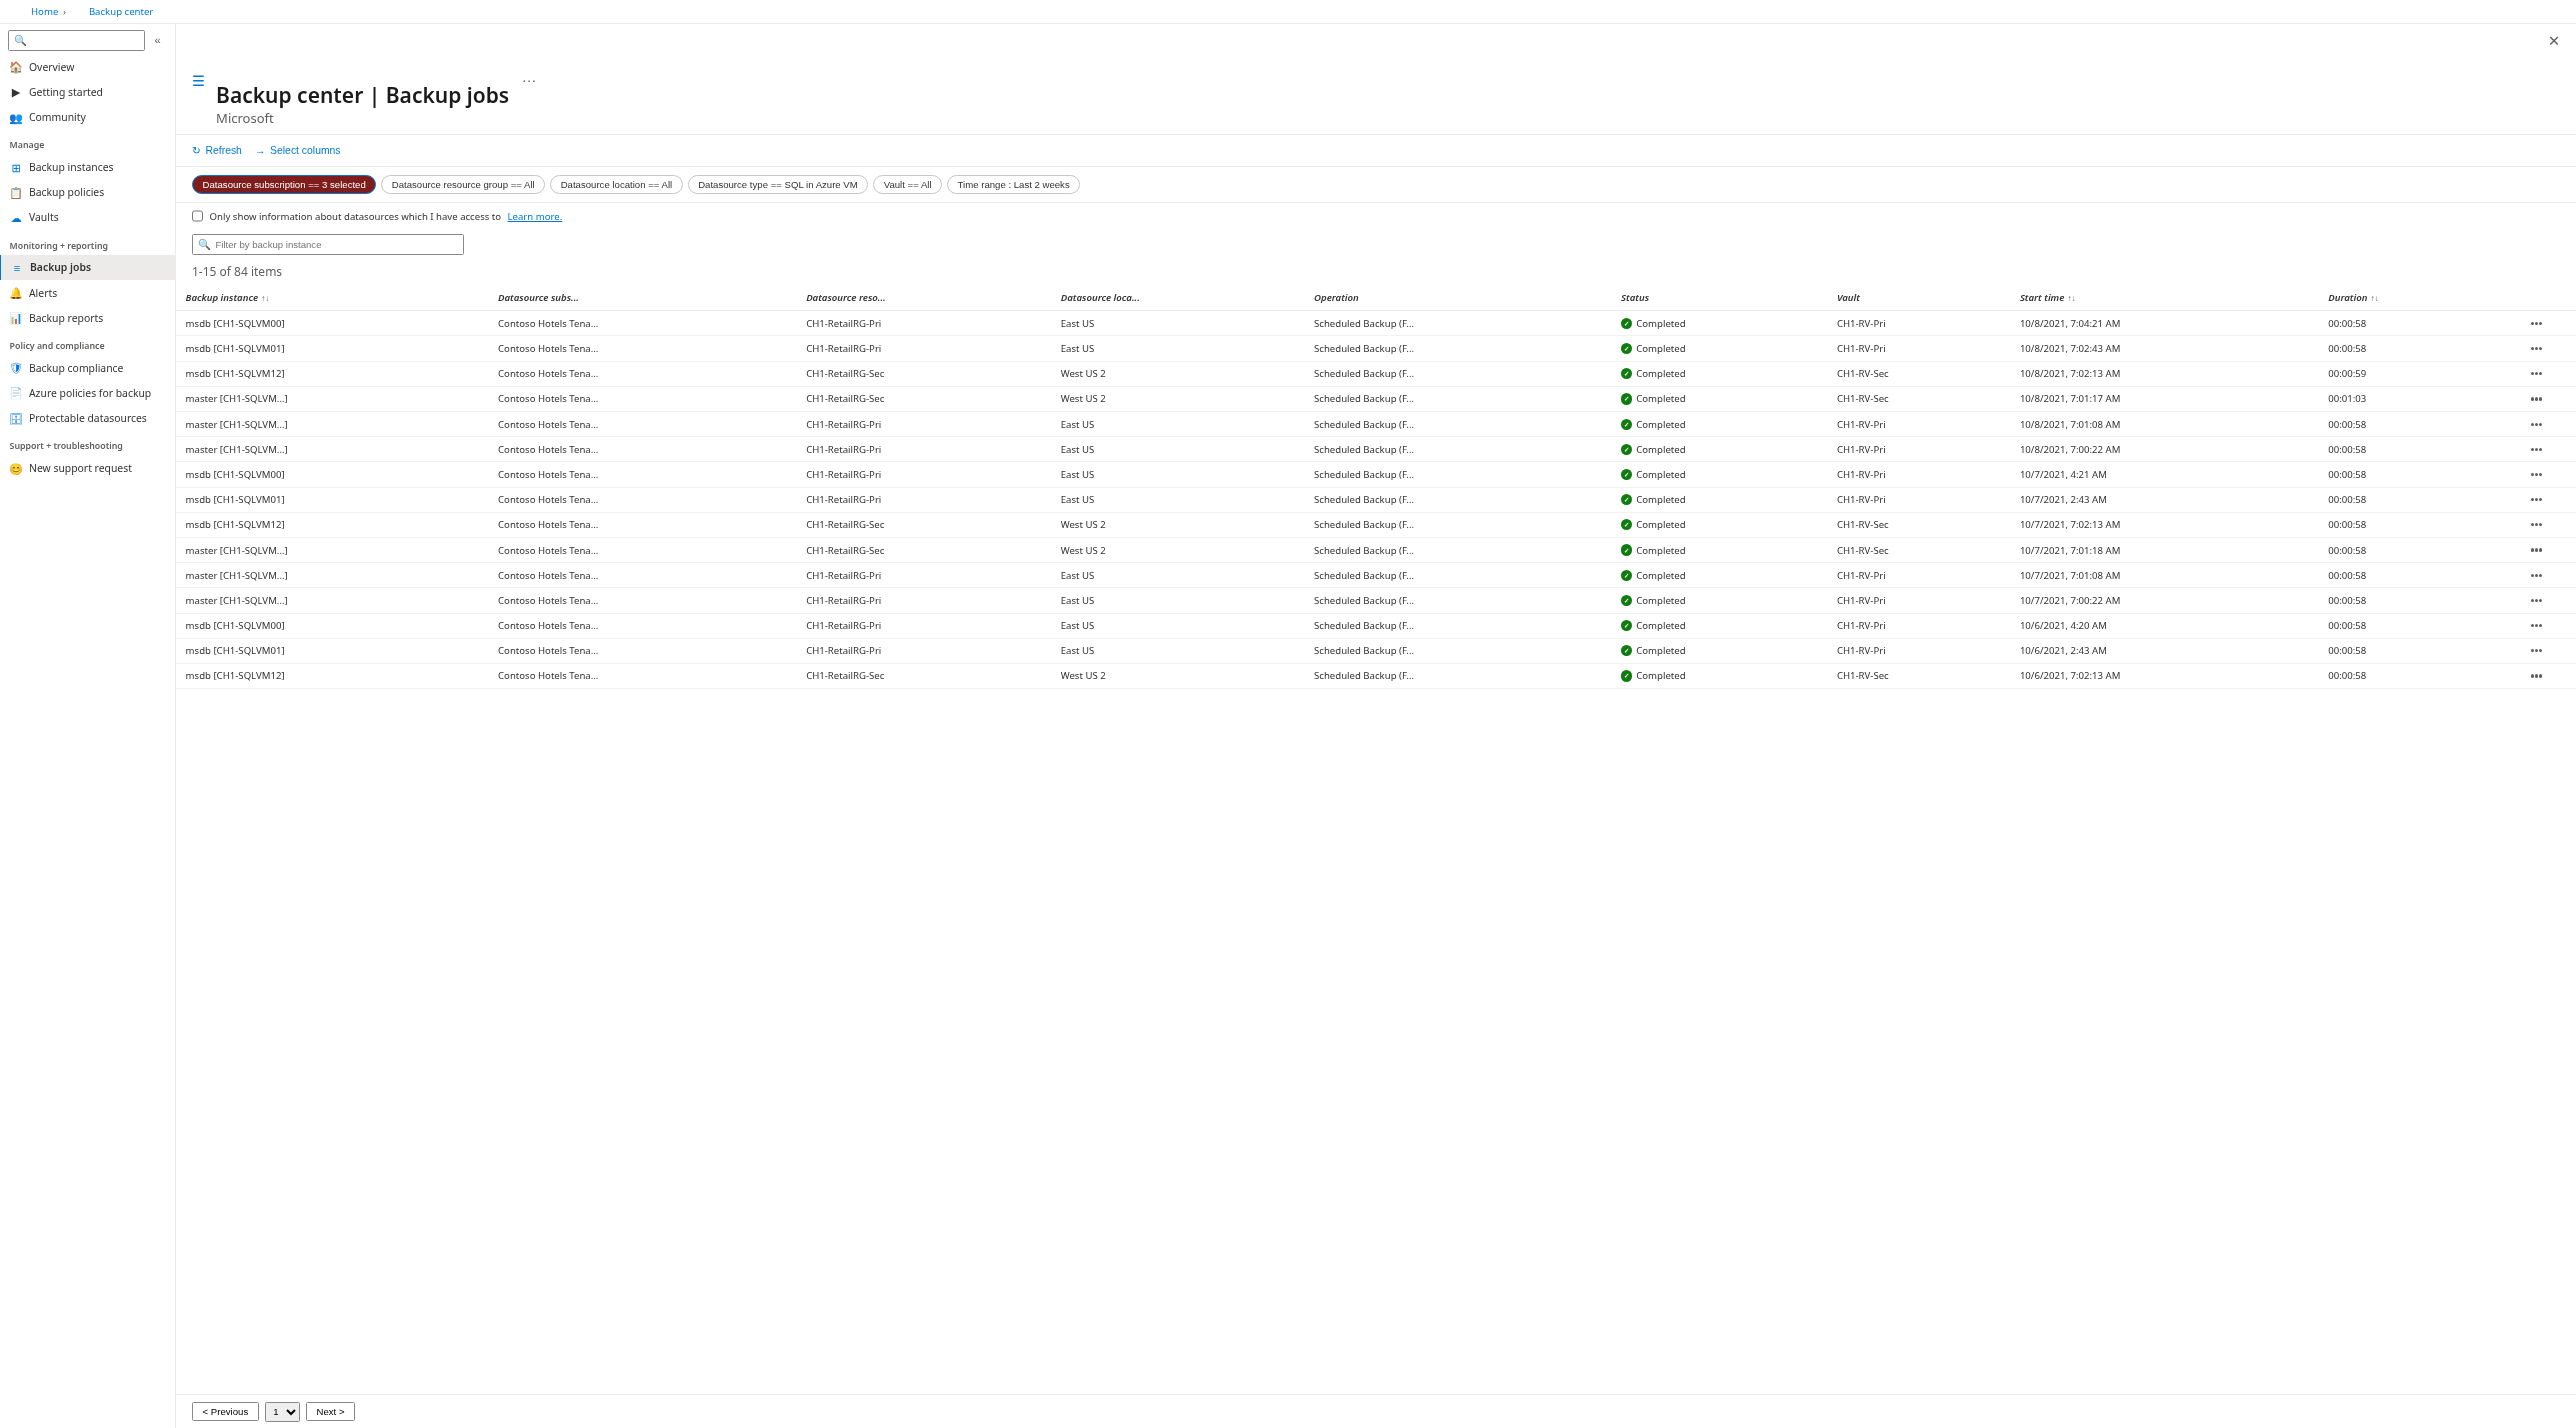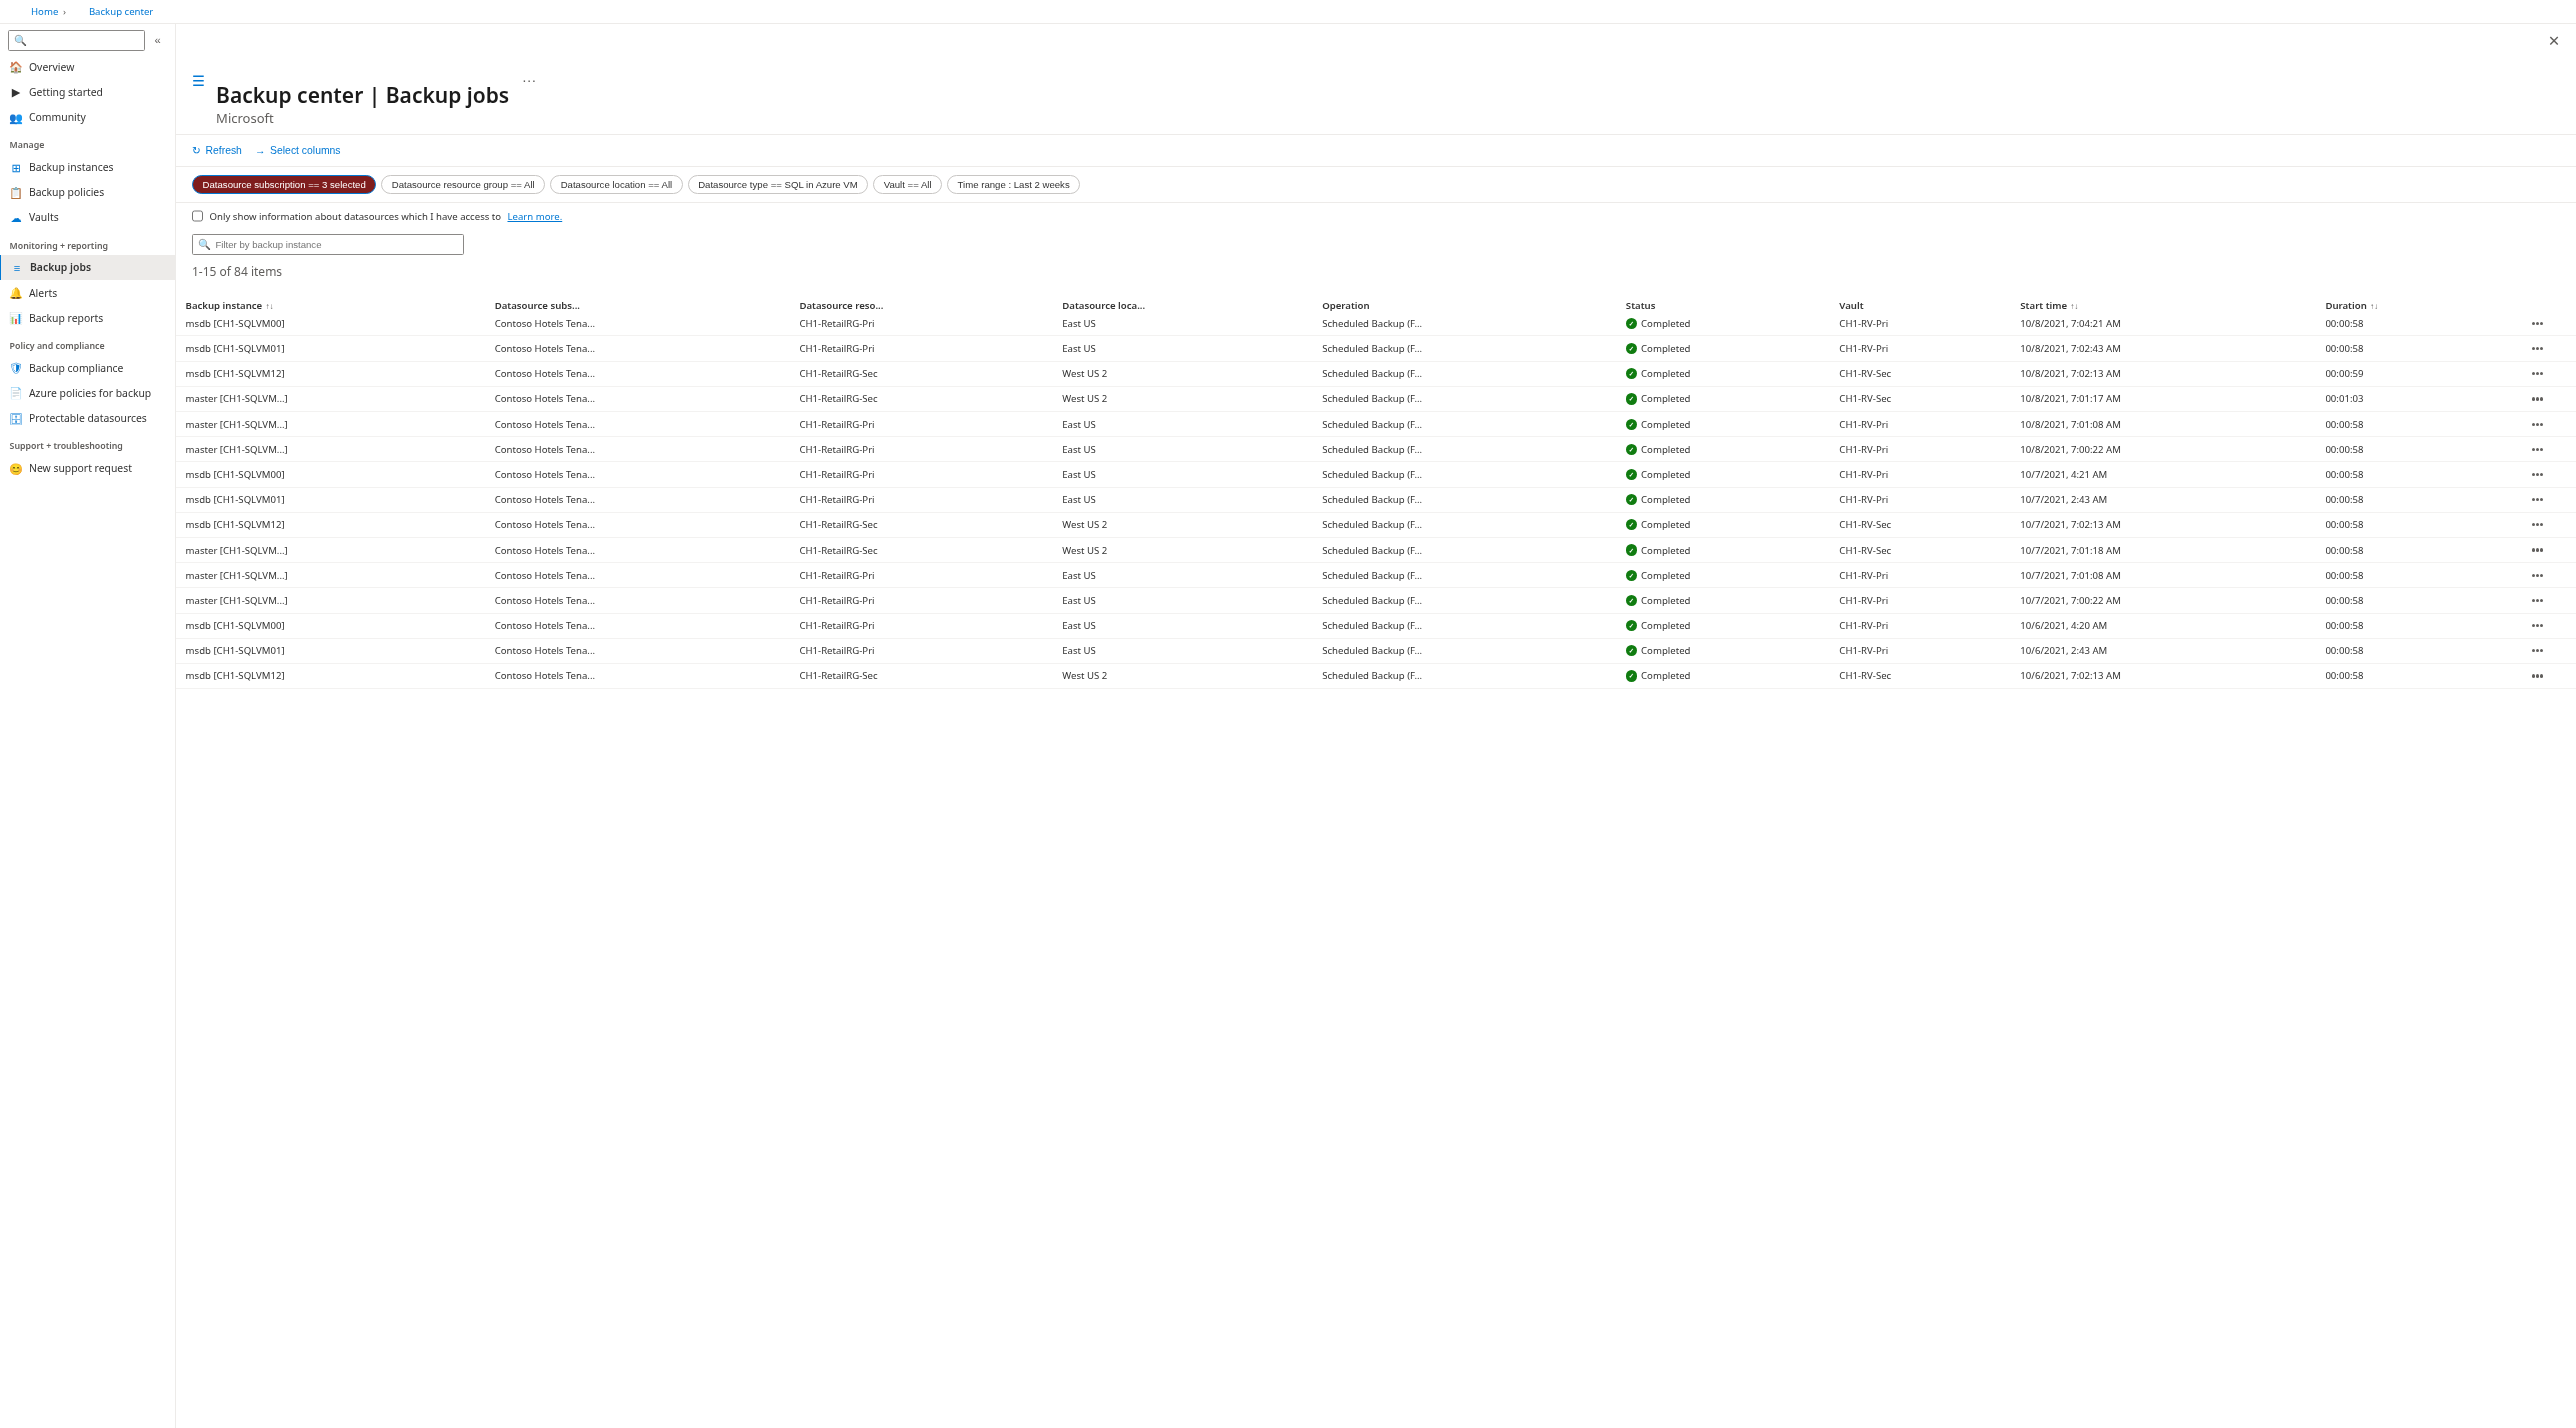--- a/index.html
+++ b/index.html
@@ -58,21 +58,21 @@
     .search-bar-wrap { position: relative; width: 272px; }
     .search-bar-wrap input { width: 100%; border: 0.8px solid #8a8886; border-radius: 1.6px; padding: 4px 6.4px 4px 22.4px; font-size: 9.6px; }
     .search-bar-icon { position: absolute; left: 6.4px; top: 50%; transform: translateY(-50%); color: #605e5c; }
 
     
     .items-count { padding: 3.2px 16px 4.8px; font-size: 12px; color: #605e5c; }
 
     
     .table-container { flex: 1; overflow-y: auto; overflow-x: auto; position: relative; }
     table { width: 100%; border-collapse: collapse; font-size: 9.6px; }
-    thead { position: sticky; top: 8px; background: #fff; z-index: 2; }
+    thead { position: sticky; top: 0; background: #fff; z-index: 2; font-style: italic; }
     thead tr { border-bottom: 1.6px solid #edebe9; }
     th { padding: 6.4px 9.6px; text-align: left; font-weight: 600; color: #333; white-space: nowrap; cursor: pointer; user-select: none; }
     th .sort-icon { margin-left: 3.2px; font-size: 8px; color: #605e5c; }
     tbody tr { border-bottom: 0.8px solid #f3f2f1; }
     td { padding: 5.6px 9.6px; color: #333; white-space: nowrap; }
     .status-completed { display: flex; align-items: center; gap: 4px; color: #333; }
     .status-dot { width: 11.2px; height: 11.2px; border-radius: 50%; background: #107c10; display: flex; align-items: center; justify-content: center; }
     .status-dot::after { content: '✓'; color: #fff; font-size: 6.4px; font-weight: 700; }
     .ellipsis-cell { display: flex; align-items: center; justify-content: center; gap: 0.8px; }
     .dot { width: 3.2px; height: 3.2px; border-radius: 50%; background: #605e5c; }
@@ -587,15 +587,27 @@
                   <span class="dot"></span>
                   <span class="dot"></span>
                   <span class="dot"></span>
                 </div>
               </td>
             </tr>
           </tbody>
       </table>
     </div>
 
+    <div class="pagination">
+      <button>&lt; Previous</button>
+      <select>
+        <option>1</option>
+        <option>2</option>
+        <option>3</option>
+        <option>4</option>
+        <option>5</option>
+        <option>6</option>
+      </select>
+      <button>Next &gt;</button>
+    </div>
   </div>
 </div>
 
 
 </body></html>

